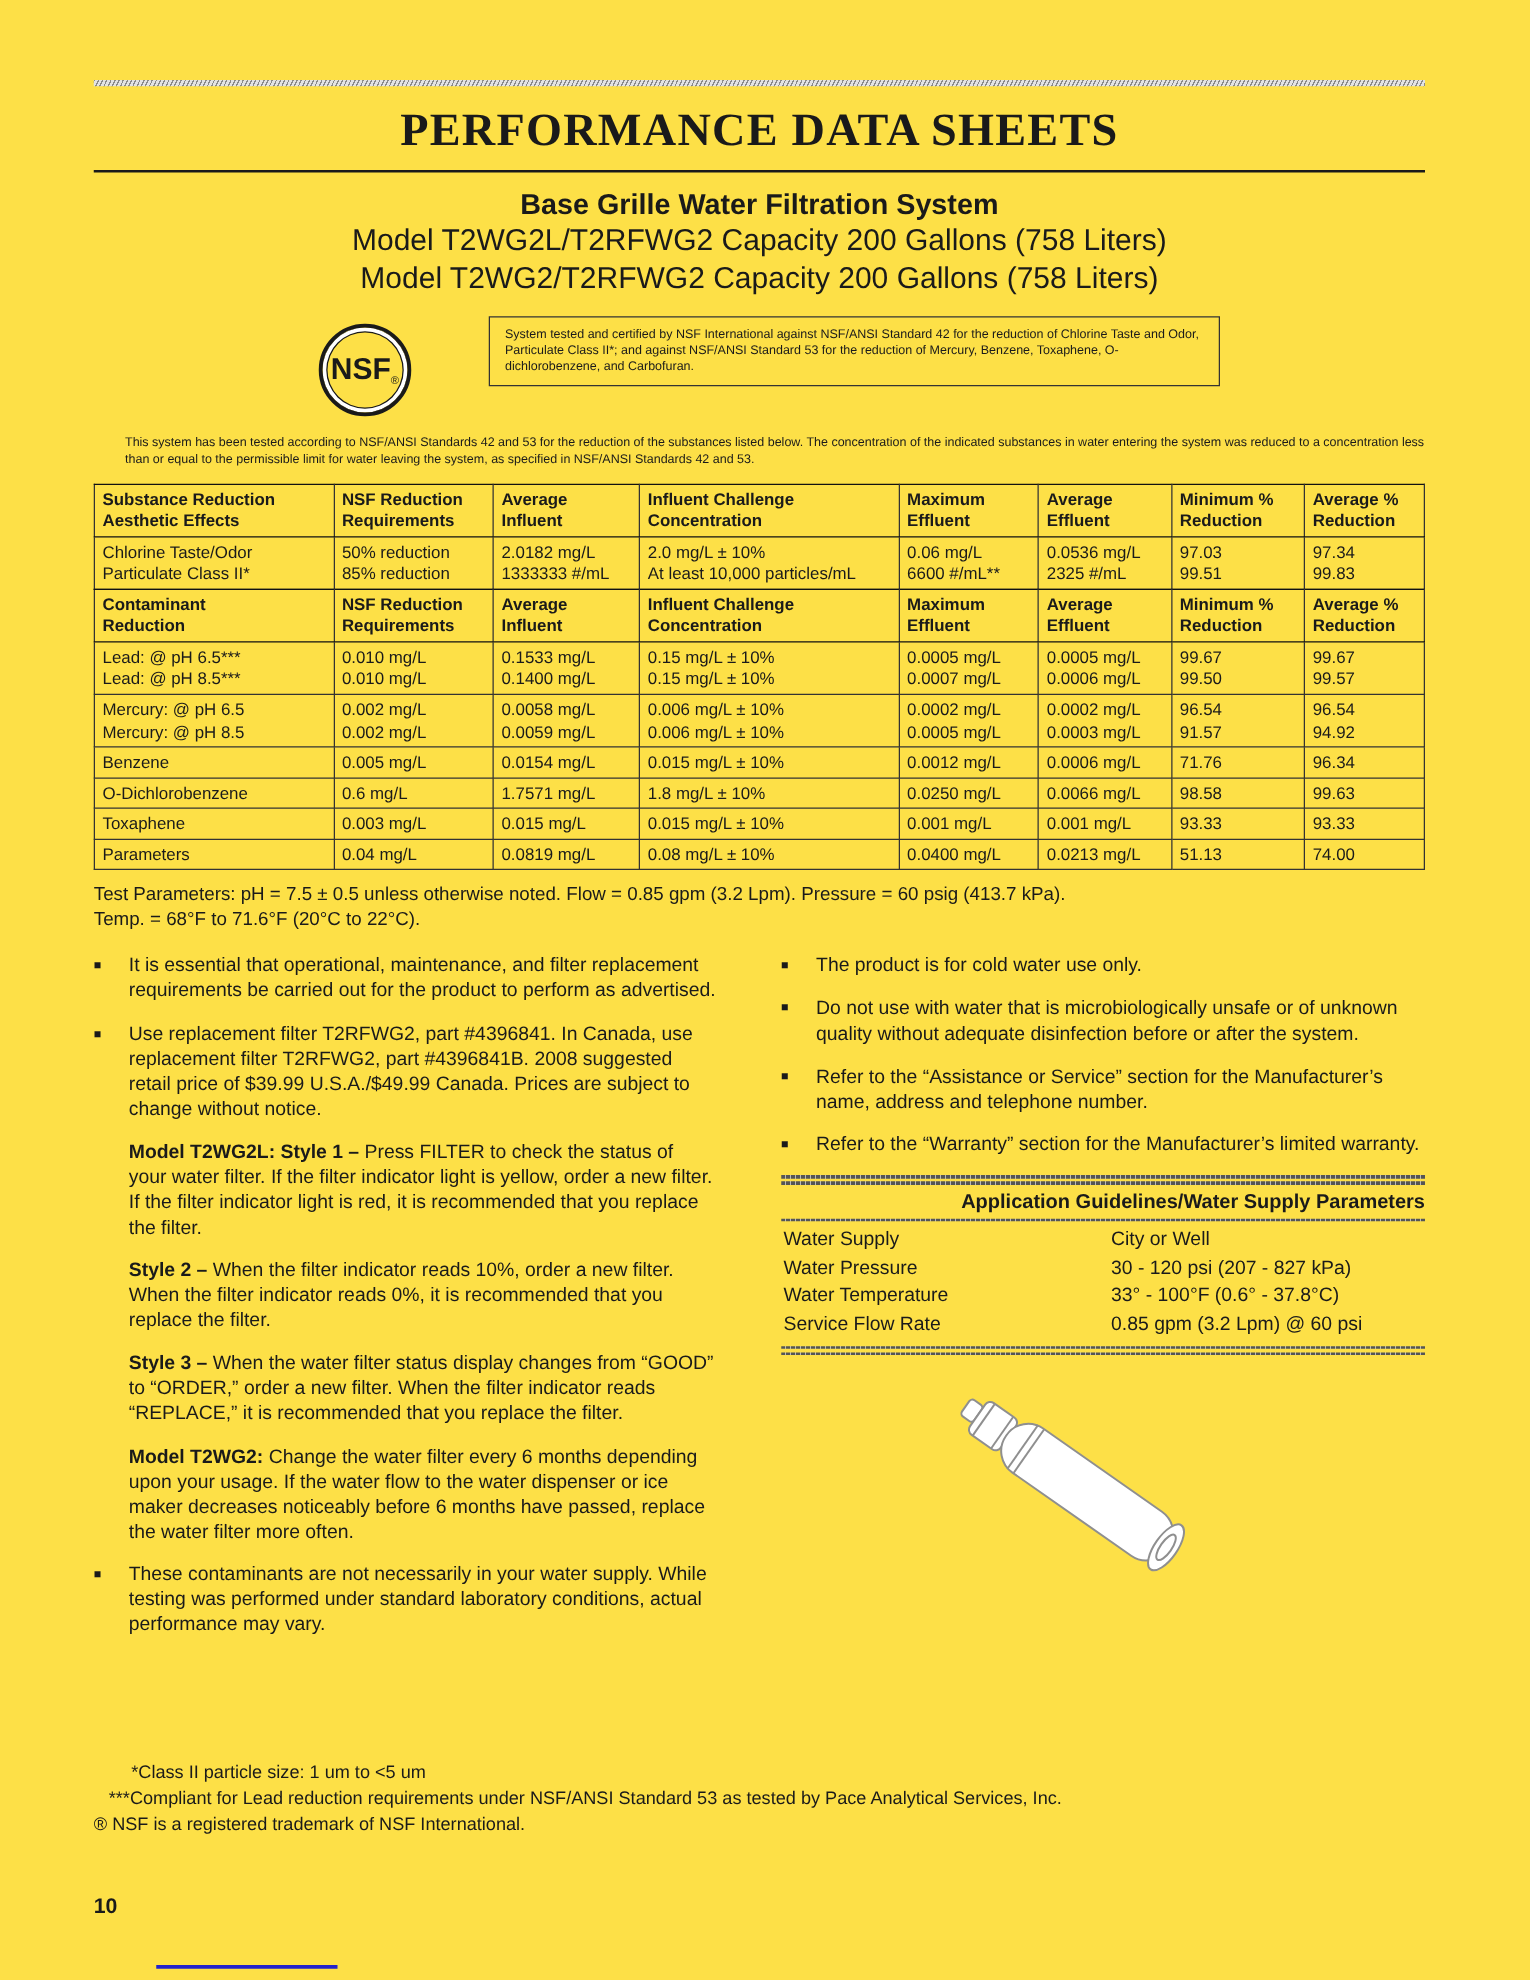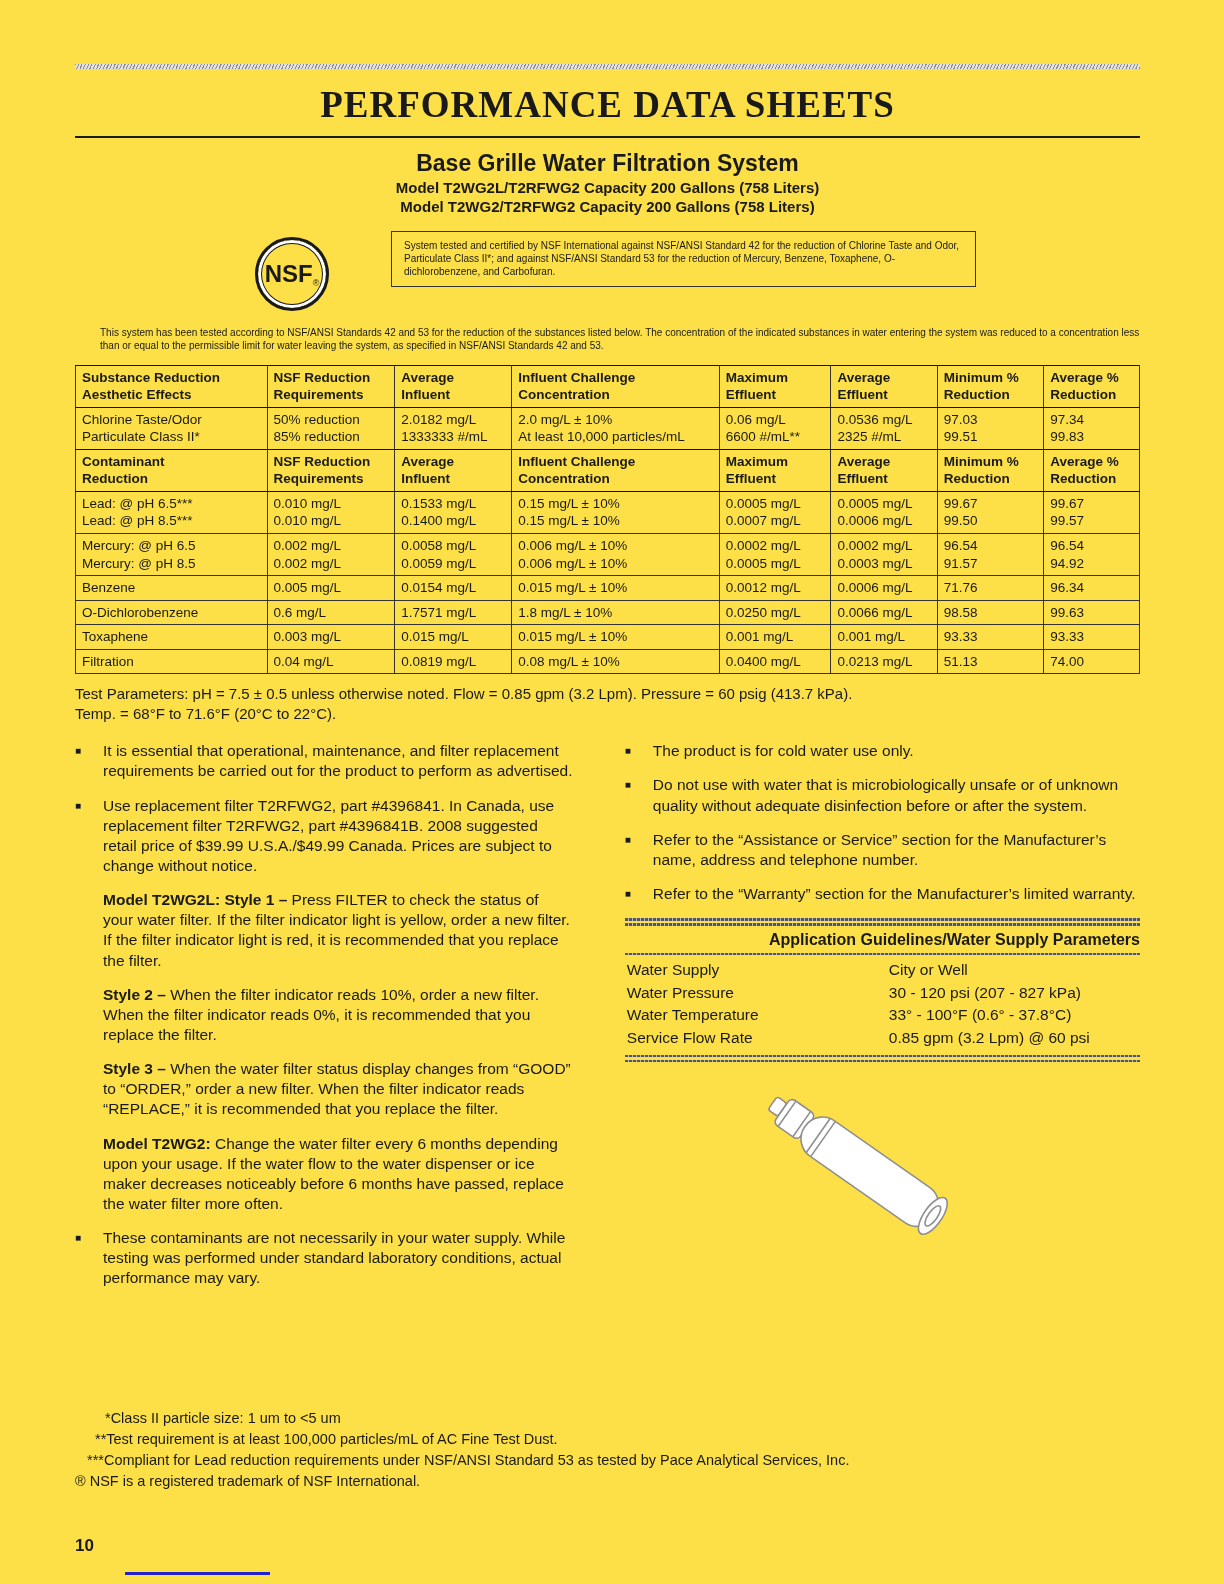--- a/index.html
+++ b/index.html
@@ -32,22 +32,22 @@
     border-top: 2px solid #1a1a1a;
     margin-top: 10px;
   }
   h2.system-title {
     font-size: 23px;
     font-weight: bold;
     text-align: center;
     margin-top: 12px;
   }
   .model-line {
-    font-size: 15px;
-    font-weight: bold;
+    font-size: 24px;
+    font-weight: normal;
     text-align: center;
     margin-top: 2px;
   }
   .nsf-row {
     display: flex;
     align-items: flex-start;
     margin-top: 16px;
     padding-left: 180px;
   }
   .nsf-logo {
@@ -338,21 +338,21 @@
         <td>Toxaphene</td>
         <td>0.003 mg/L</td>
         <td>0.015 mg/L</td>
         <td>0.015 mg/L ± 10%</td>
         <td>0.001 mg/L</td>
         <td>0.001 mg/L</td>
         <td>93.33</td>
         <td>93.33</td>
       </tr>
       <tr>
-        <td>Filtration</td>
+        <td>Parameters</td>
         <td>0.04 mg/L</td>
         <td>0.0819 mg/L</td>
         <td>0.08 mg/L ± 10%</td>
         <td>0.0400 mg/L</td>
         <td>0.0213 mg/L</td>
         <td>51.13</td>
         <td>74.00</td>
       </tr>
     </tbody>
   </table>
@@ -439,21 +439,20 @@
             <ellipse cx="192" cy="38.5" rx="9" ry="21.5"></ellipse>
             <ellipse cx="192" cy="38.5" rx="4.5" ry="12" fill="none"></ellipse>
           </g>
         </svg>
       </div>
     </div>
   </div>
 
   <footer class="doc-footer">
     <div class="fn-1">*Class II particle size: 1 um to &lt;5 um</div>
-    <div class="fn-2">**Test requirement is at least 100,000 particles/mL of AC Fine Test Dust.</div>
     <div class="fn-3">***Compliant for Lead reduction requirements under NSF/ANSI Standard 53 as tested by Pace Analytical Services, Inc.</div>
     <div class="fn-4">® NSF is a registered trademark of NSF International.</div>
     <div class="page-num">10</div>
   </footer>
 
   <div class="footer-link-line"></div>
 
 </div>
 
 </body></html>

